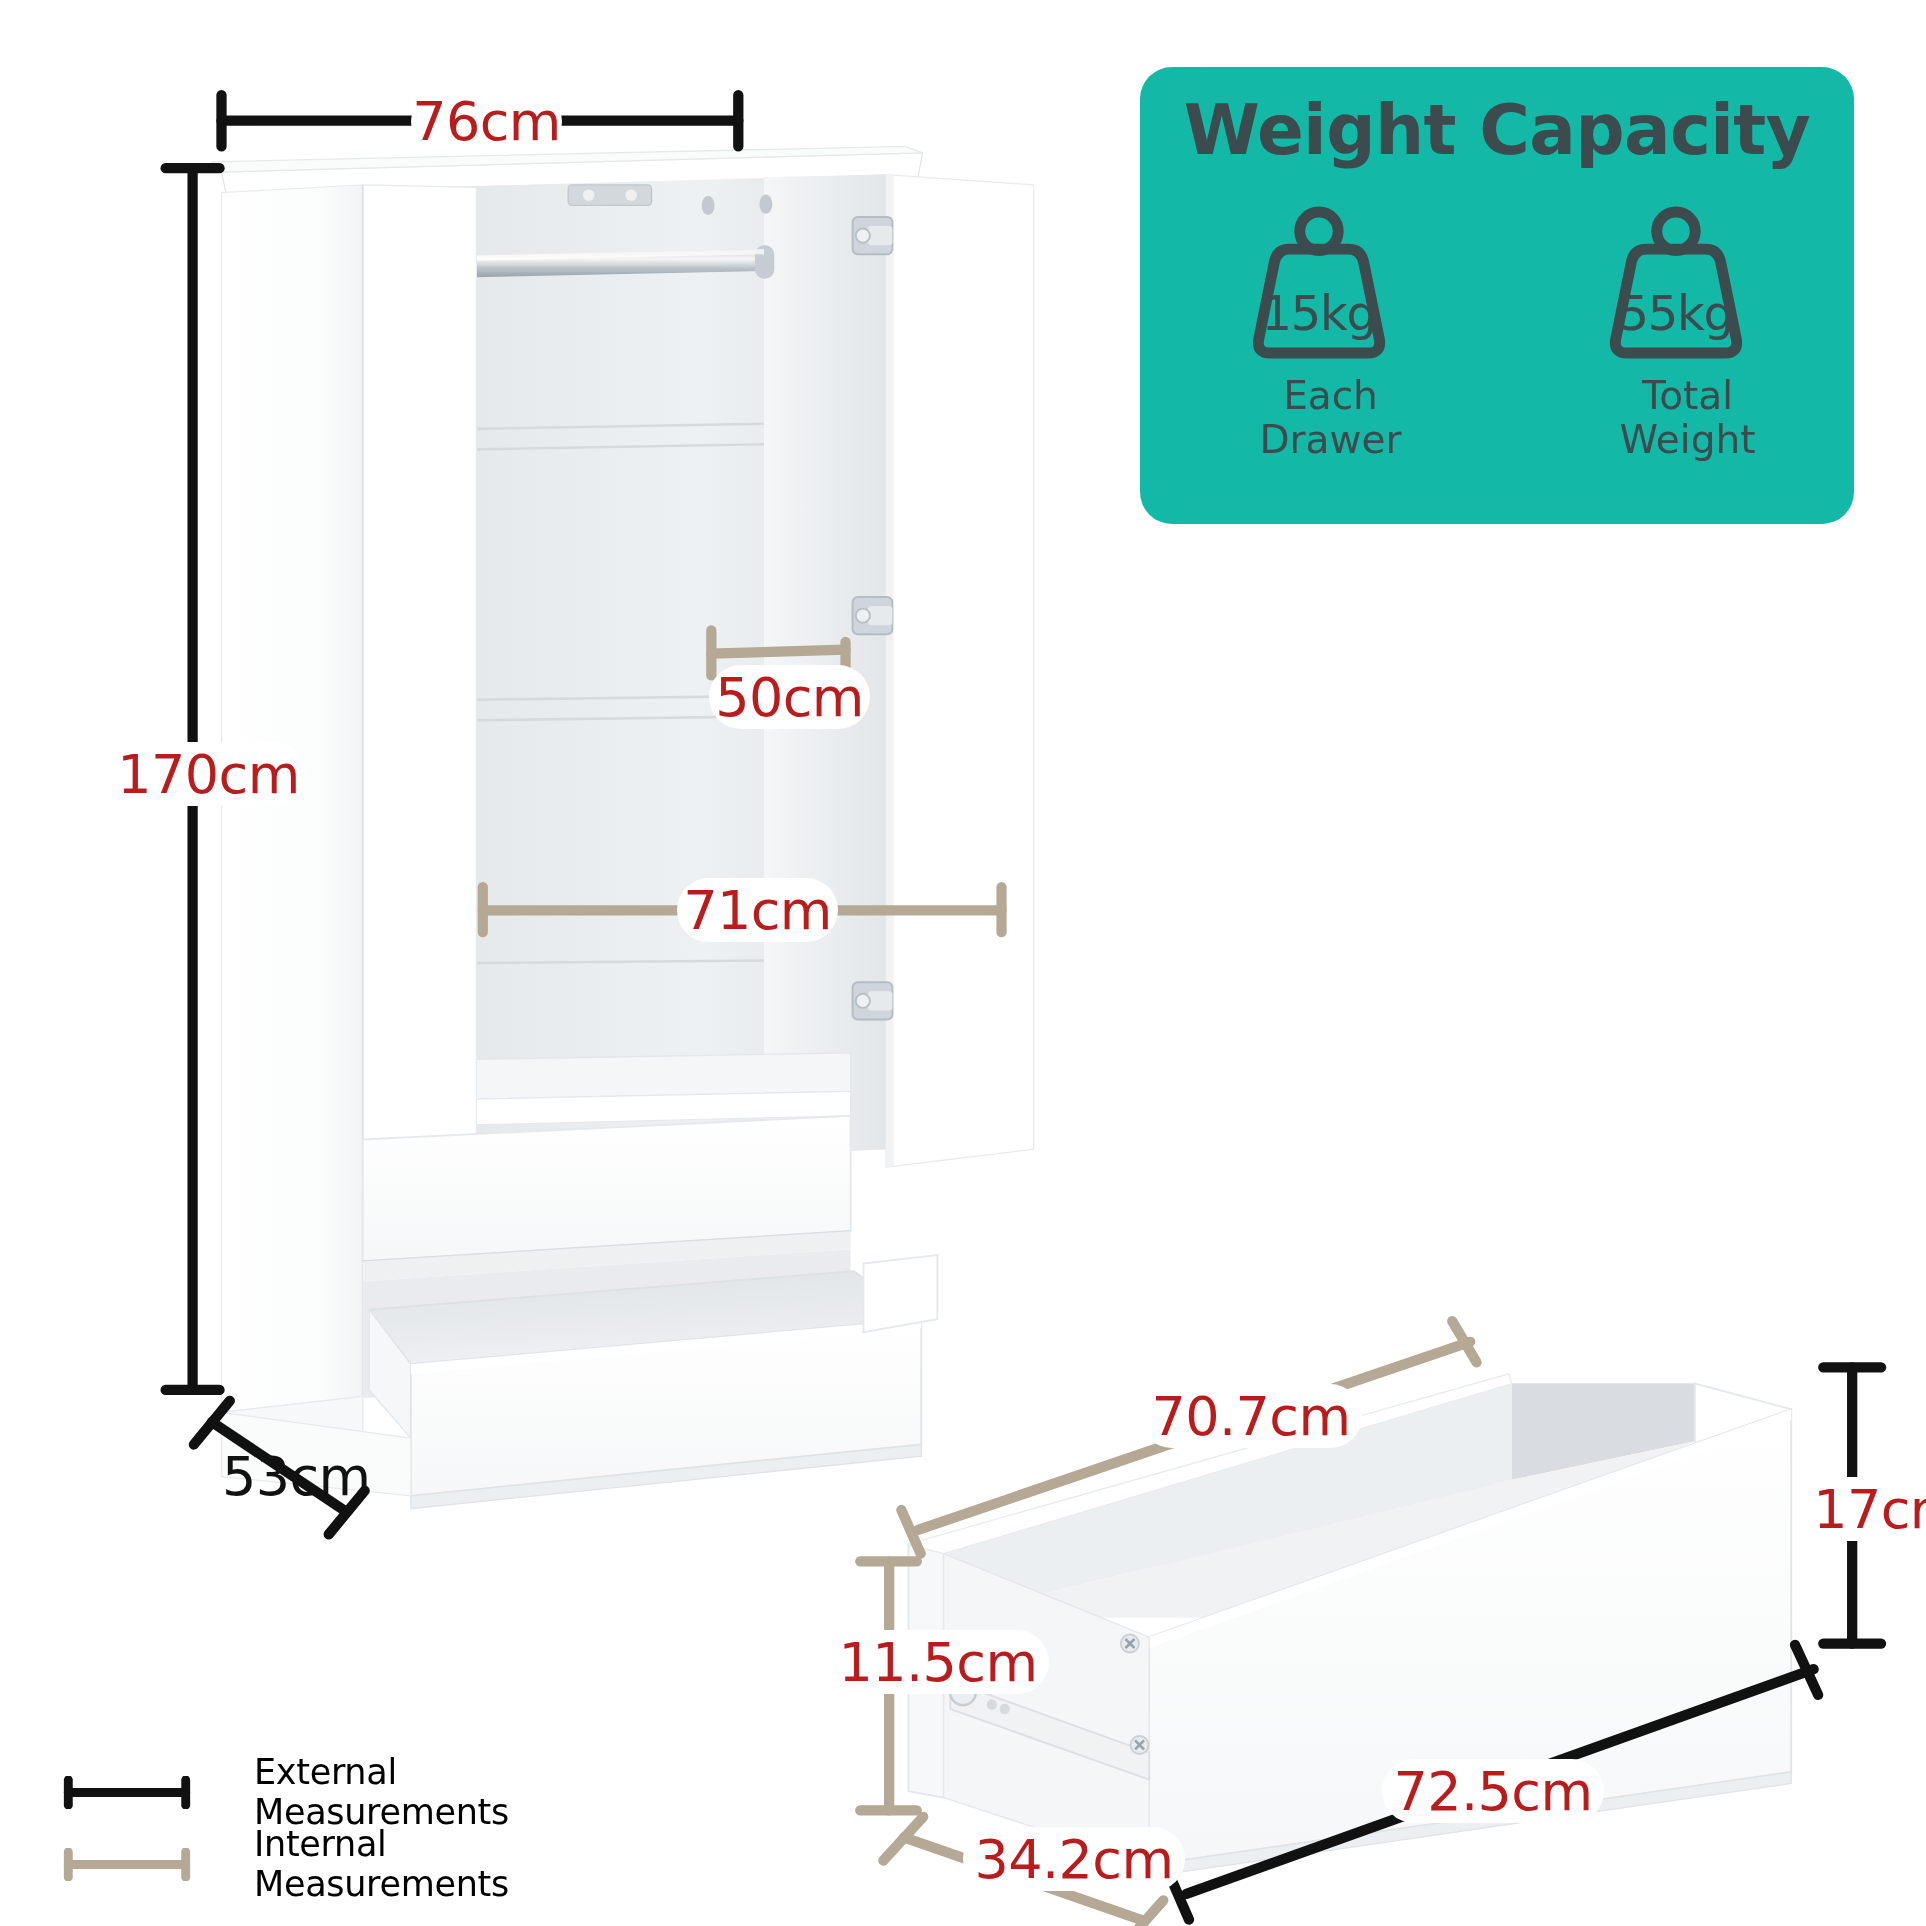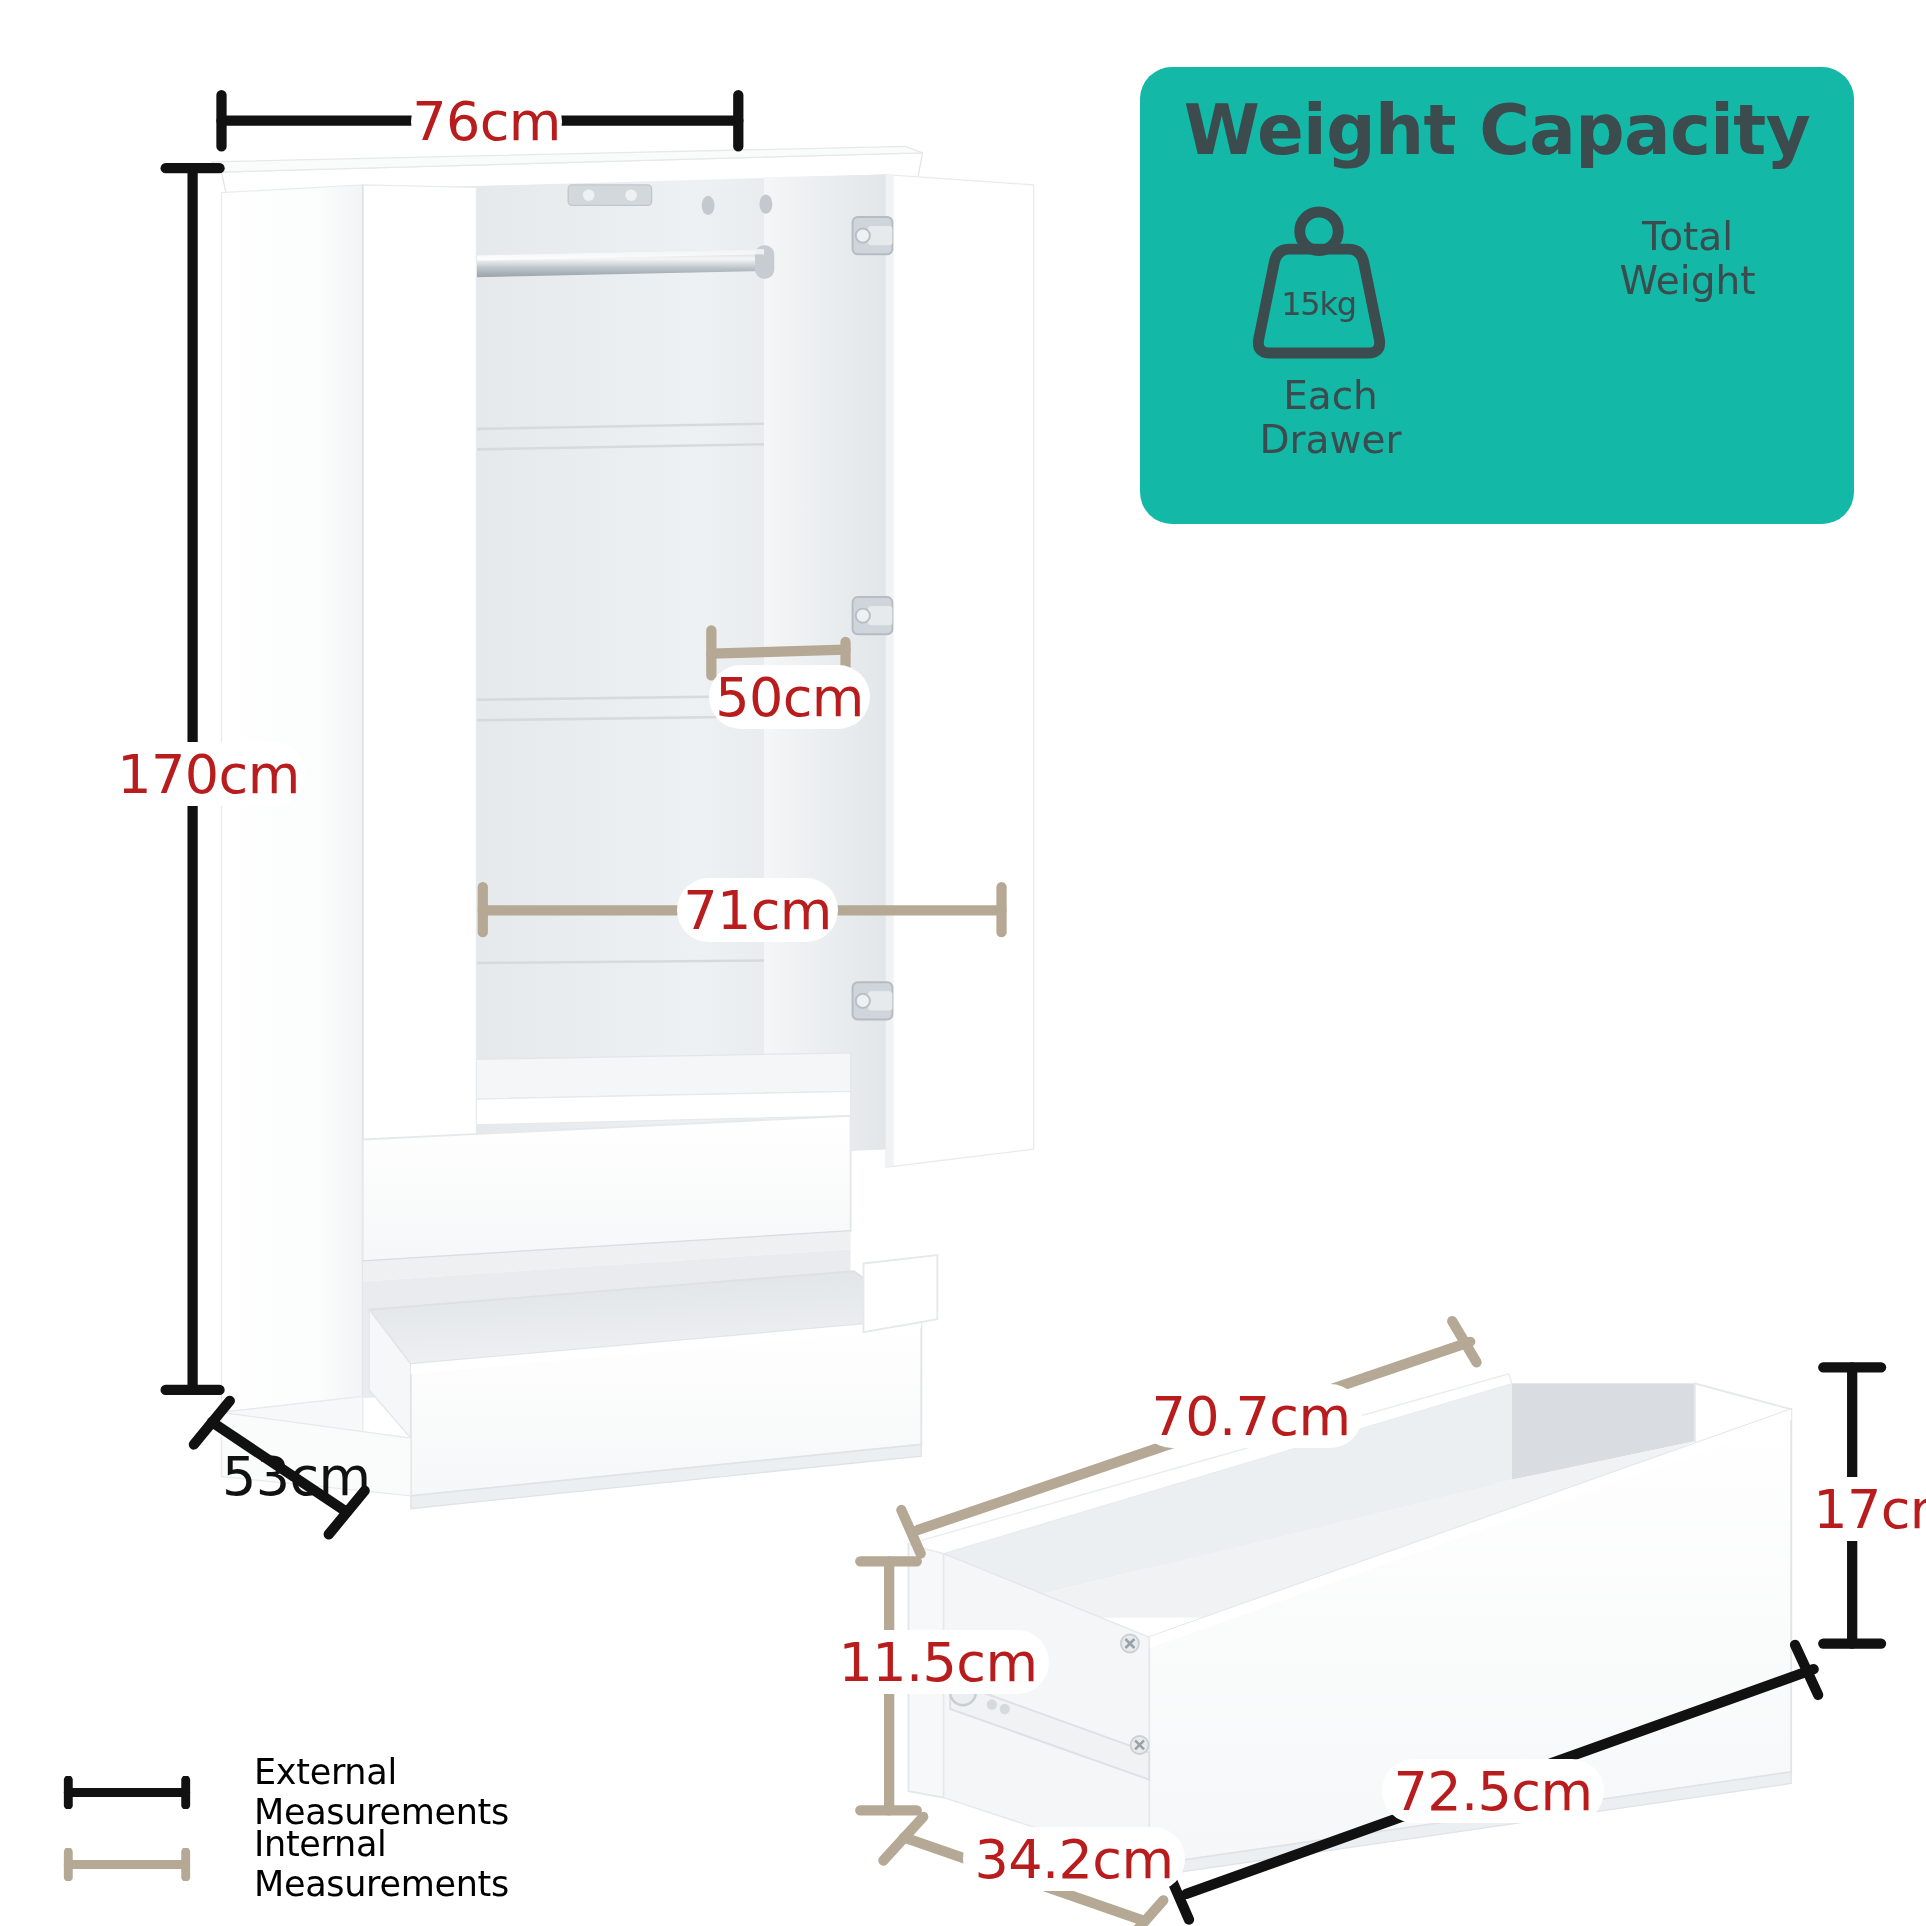--- a/index.html
+++ b/index.html
@@ -19,21 +19,21 @@
   .wcard-title{
     position:absolute;left:0;right:0;top:23px;text-align:center;
     font-size:69px;font-weight:700;color:#3c4b4d;letter-spacing:-0.6px;
     font-family:"DejaVu Sans",sans-serif;
   }
   .w-row{position:absolute;left:0;right:0;top:136px;display:flex;justify-content:space-around;align-items:flex-start;}
   .w-item{width:193px;display:flex;flex-direction:column;align-items:center;}
   .w-icon{position:relative;width:154px;height:159px;}
   .w-kg{
     position:absolute;left:0;right:0;top:82px;text-align:center;
-    font-size:32px;color:#3c4b4d;font-weight:400;letter-spacing:-1.3px;
+    font-size:48px;color:#3c4b4d;font-weight:400;letter-spacing:-1.3px;
     font-family:"DejaVu Sans",sans-serif;
   }
   .w-cap{
     margin-top:11.6px;text-align:center;line-height:1.14;
     font-size:39px;color:#3c4b4d;font-weight:400;
     font-family:"DejaVu Sans",sans-serif;
     margin-left:24px;
   }
 
   
@@ -298,20 +298,27 @@
           <div class="w-kg">15kg</div>
         </div>
         <div class="w-cap">
           <div>Each</div>
           <div>Drawer</div>
         </div>
       </div>
 
 
       <div class="w-item">
+        <div class="w-icon">
+          <svg viewBox="0 0 240 248" width="154" height="159">
+            <circle cx="120" cy="44" r="30" fill="none" stroke="#3c4b4d" stroke-width="17"></circle>
+            <path d="M74,72 L166,72 Q186,72 190,94 L214,212 Q218,234 196,234 L44,234 Q22,234 26,212 L50,94 Q54,72 74,72 Z" fill="none" stroke="#3c4b4d" stroke-width="17" stroke-linejoin="round"></path>
+          </svg>
+          <div class="w-kg">55kg</div>
+        </div>
         <div class="w-cap">
           <div>Total</div>
           <div>Weight</div>
         </div>
       </div>
 
     </div>
   </div>
 
   <div class="pill" style="left:411px;top:90px;width:151px;height:63px;font-size:54px;">76cm</div>

